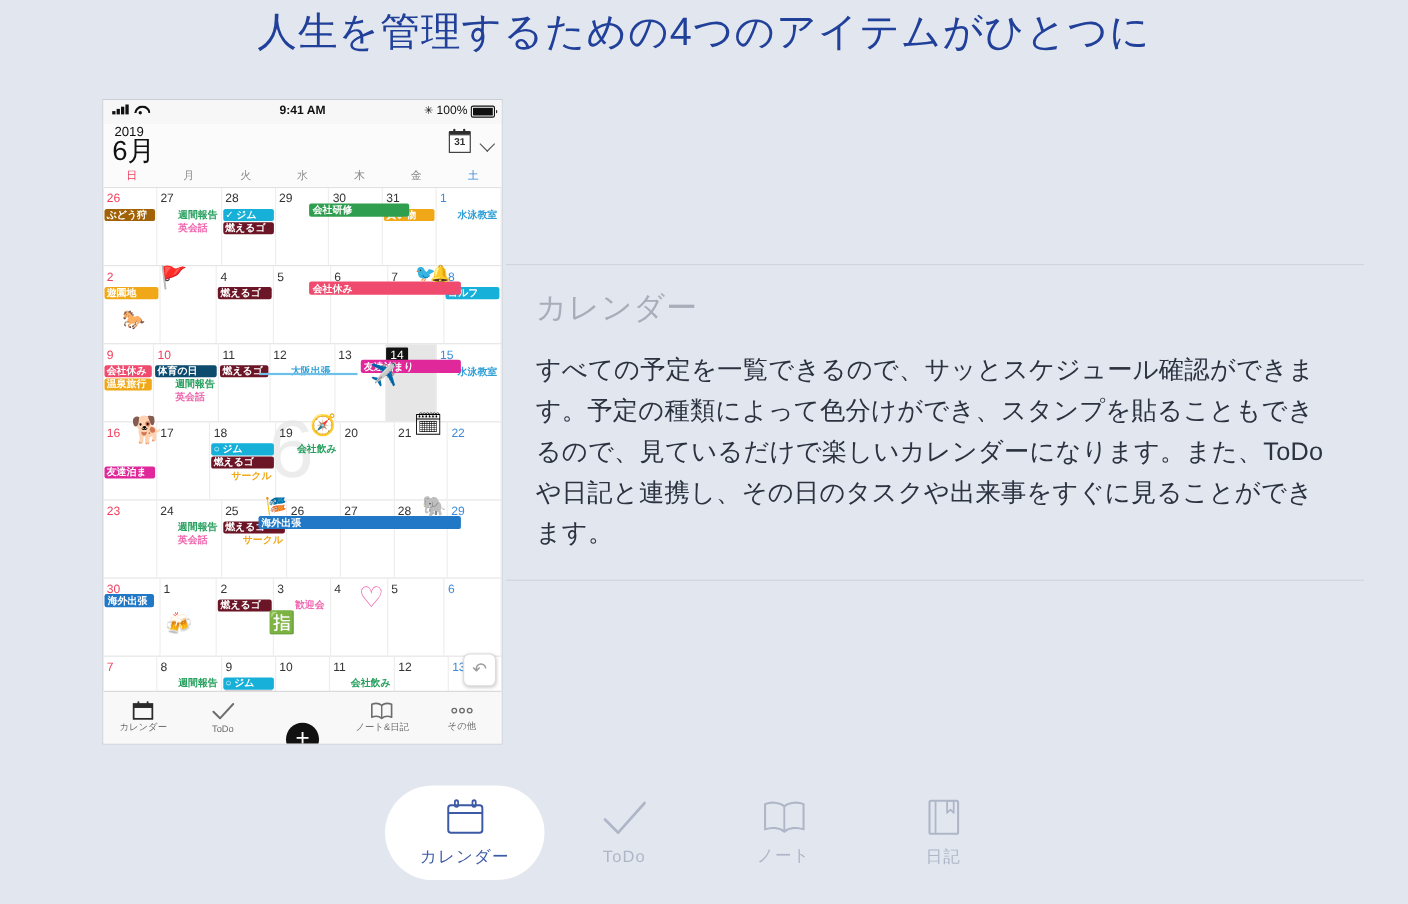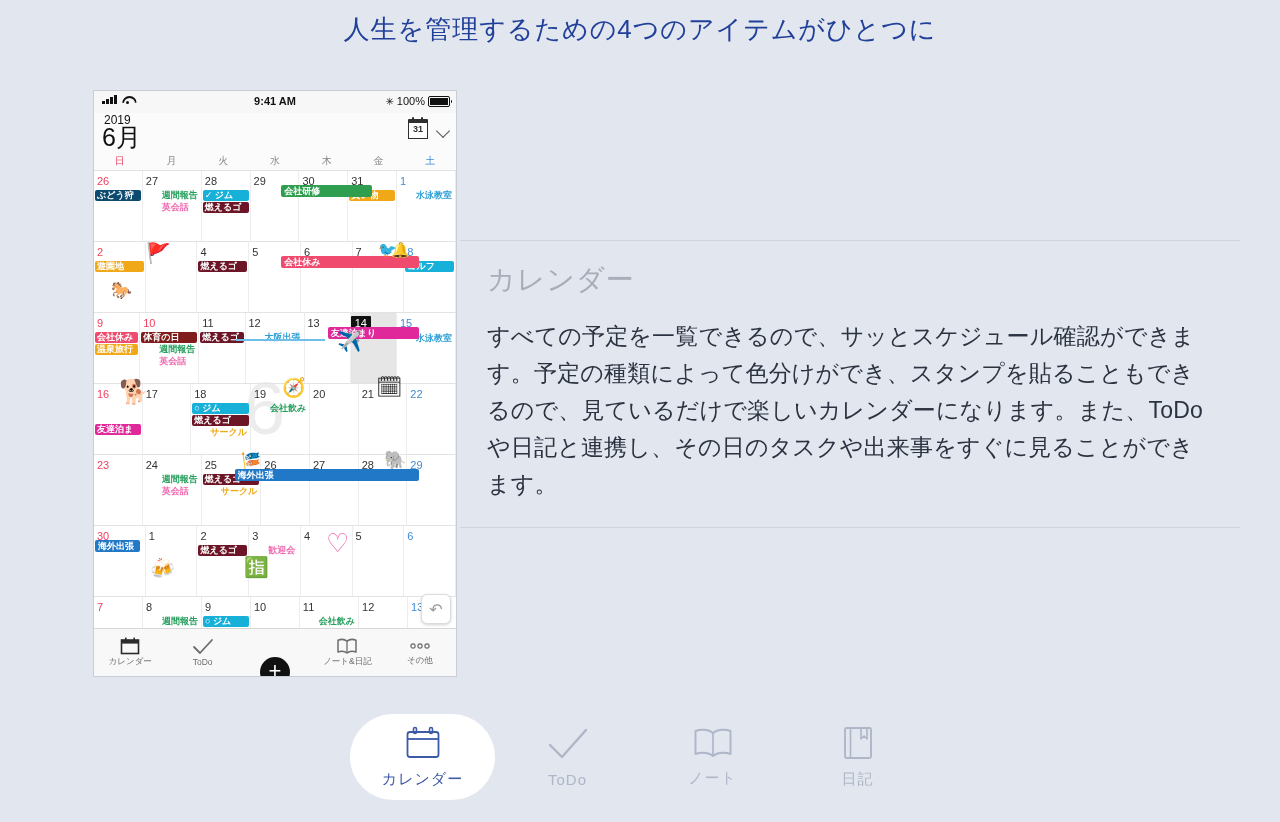--- a/index.html
+++ b/index.html
@@ -11,21 +11,21 @@
     font-family: "Liberation Sans", "DejaVu Sans", sans-serif;
     overflow: hidden;
     position: relative;
   }
 
   
   .page-title {
     position: absolute;
     top: 6px; left: 0; width: 1280px;
     text-align: center;
-    font-size: 26px;
+    font-size: 36px;
     font-weight: 400;
     color: #21409a;
     letter-spacing: 1px;
     line-height: 46px;
   }
 
   
   .phone {
     position: absolute;
     left: 93px; top: 90px;
@@ -236,21 +236,21 @@
       <div class="">木</div>
       <div class="">金</div>
       <div class="sat">土</div>
     </div>
 
   <div class="grid" id="grid">
     <div class="wm" style="left:150px; top:195px;">6</div>
   <div class="week">
         <div class="day">
           <div><span class="dnum sun">26</span></div>
-          <div class="ev" style="background: #0c4a6e; color: rgb(255, 255, 255);">ぶどう狩</div>
+          <div class="ev" style="background: #a16207; color: rgb(255, 255, 255);">ぶどう狩</div>
         </div>
         <div class="day">
           <div><span class="dnum ">27</span></div>
           <div class="ev plain" style="color: rgb(39, 160, 94);">週間報告</div>
           <div class="ev plain" style="color: rgb(240, 106, 176);">英会話</div>
         </div>
         <div class="day">
           <div><span class="dnum ">28</span></div>
           <div class="ev" style="background: rgb(22, 176, 216); color: rgb(255, 255, 255);">✓ ジム</div>
           <div class="ev" style="background: rgb(107, 21, 38); color: rgb(255, 255, 255);">燃えるゴ</div>
@@ -303,21 +303,21 @@
         <span class="sticker" style="left: 297px; top: 0px; font-size: 15px;">🔔</span>
       </div>
       <div class="week">
         <div class="day">
           <div><span class="dnum sun">9</span></div>
           <div class="ev" style="background: rgb(240, 74, 110); color: rgb(255, 255, 255);">会社休み</div>
           <div class="ev" style="background: rgb(240, 168, 24); color: rgb(255, 255, 255);">温泉旅行</div>
         </div>
         <div class="day">
           <div><span class="dnum hol">10</span></div>
-          <div class="ev" style="background: #7f1d1d; color: rgb(255, 255, 255);">体育の日</div>
+          <div class="ev" style="background: #0c4a6e; color: rgb(255, 255, 255);">体育の日</div>
           <div class="ev plain" style="color: rgb(39, 160, 94);">週間報告</div>
           <div class="ev plain" style="color: rgb(240, 106, 176);">英会話</div>
         </div>
         <div class="day">
           <div><span class="dnum ">11</span></div>
           <div class="ev" style="background: rgb(107, 21, 38); color: rgb(255, 255, 255);">燃えるゴ</div>
         </div>
         <div class="day">
           <div><span class="dnum ">12</span></div>
           <div class="ev plain" style="color: rgb(46, 159, 214); font-family: Liberation Serif, serif;">大阪出張</div>

